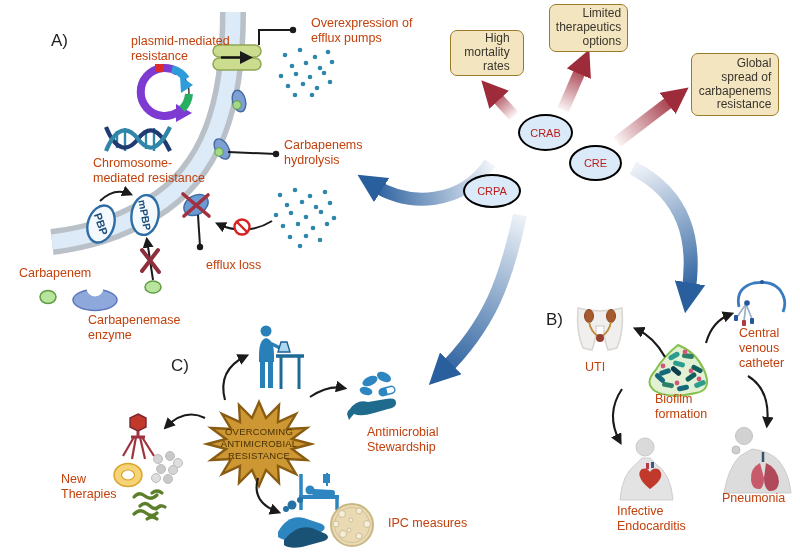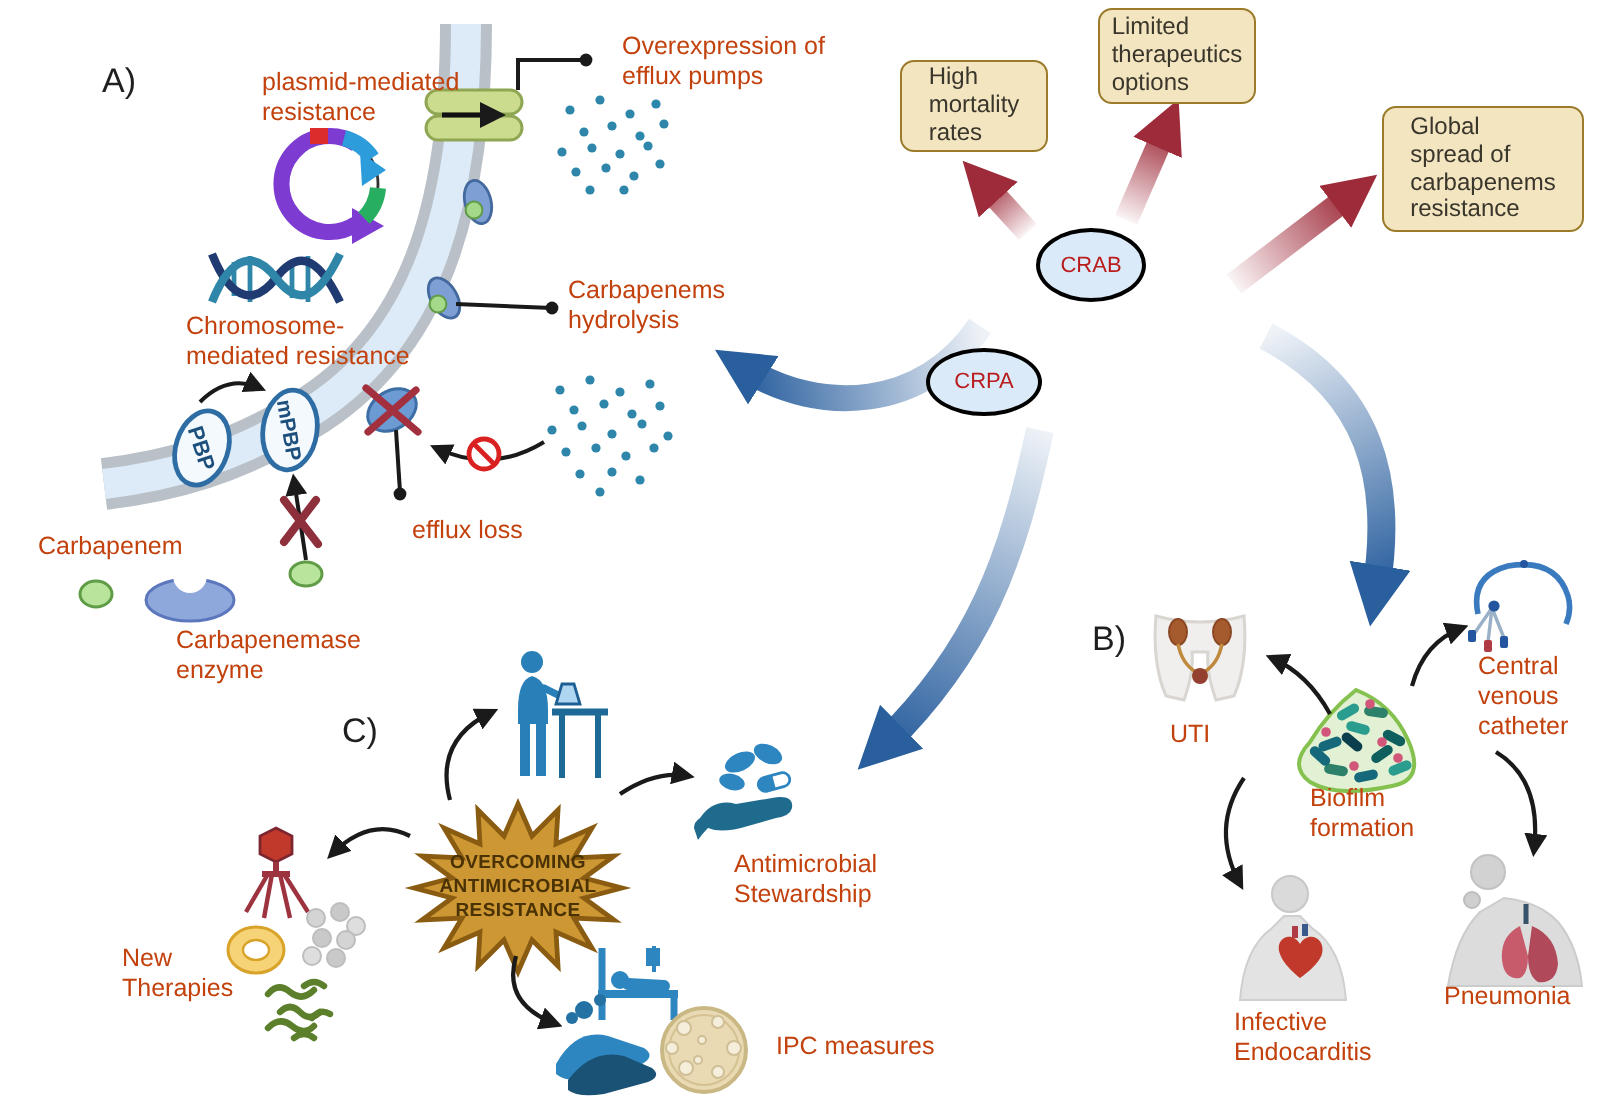--- a/index.html
+++ b/index.html
@@ -3,26 +3,26 @@
 <meta charset="utf-8">
 <style>
   *{margin:0;padding:0;box-sizing:border-box}
   html,body{width:800px;height:560px}
   body{background:#fff;font-family:"Liberation Sans",sans-serif;overflow:hidden}
   .canvas{position:relative;width:800px;height:560px;background:#fff}
   .diagram-svg{position:absolute;left:0;top:0}
   .label{position:absolute;font-size:12.5px;line-height:1.18;color:#c2410c;white-space:pre-line}
   .center{text-align:center}
   .sec{font-size:17px;color:#1f1f1f}
-  .tan-box{position:absolute;display:flex;align-items:center;justify-content:center;text-align:left;
+  .tan-box{position:absolute;display:flex;align-items:center;justify-content:center;text-align:right;
     background:#f3e5c0;border:1.6px solid #9b7b2a;border-radius:7px;font-size:12px;line-height:1.16;
     color:#3a362c;white-space:pre-line}
   .oval{position:absolute;display:flex;align-items:center;justify-content:center;background:#dbeaf8;
     border:2px solid #000000;border-radius:50%;font-size:11px;color:#b91c1c}
-  .burst{position:absolute;text-align:center;font-weight:bold;font-size:9.5px;line-height:1.25;
+  .burst{position:absolute;text-align:center;font-weight:normal;font-size:9.5px;line-height:1.25;
     color:#4a3204;letter-spacing:.2px;white-space:pre-line}
 </style>
 </head>
 <body>
 
 <div class="canvas">
 
 <svg class="diagram-svg" width="800" height="560" viewBox="0 0 800 560">
   <defs>
     <marker id="ah" viewBox="0 0 10 10" refX="7" refY="5" markerWidth="5.5" markerHeight="5.5" orient="auto-start-reverse">
@@ -394,26 +394,27 @@
   <div class="label" style="left:19px;top:266px;width:90px">Carbapenem</div>
   <div class="label" style="left:88px;top:313px;width:130px">Carbapenemase
 enzyme</div>
 
   <div class="tan-box" style="left:450px;top:30px;width:74px;height:46px">High
 mortality
 rates</div>
   <div class="tan-box" style="left:549px;top:4px;width:79px;height:48px">Limited
 therapeutics
 options</div>
-  <div class="tan-box" style="left:691px;top:53px;width:101px;height:63px">Global
+  <div class="tan-box" style="left:691px;top:53px;width:88px;height:63px">Global
 spread of
 carbapenems
 resistance</div>
 
   <div class="oval" style="left:518px;top:114px;width:55px;height:37px">CRAB</div>
+  <div class="oval" style="left:569px;top:145px;width:53px;height:36px">CRE</div>
   <div class="oval" style="left:463px;top:174px;width:58px;height:34px">CRPA</div>
 
   <div class="label sec" style="left:546px;top:310px">B)</div>
   <div class="label" style="left:585px;top:360px;width:45px">UTI</div>
   <div class="label" style="left:655px;top:392px;width:80px">Biofilm
 formation</div>
   <div class="label" style="left:739px;top:326px;width:65px">Central
 venous
 catheter</div>
   <div class="label" style="left:617px;top:504px;width:100px">Infective

